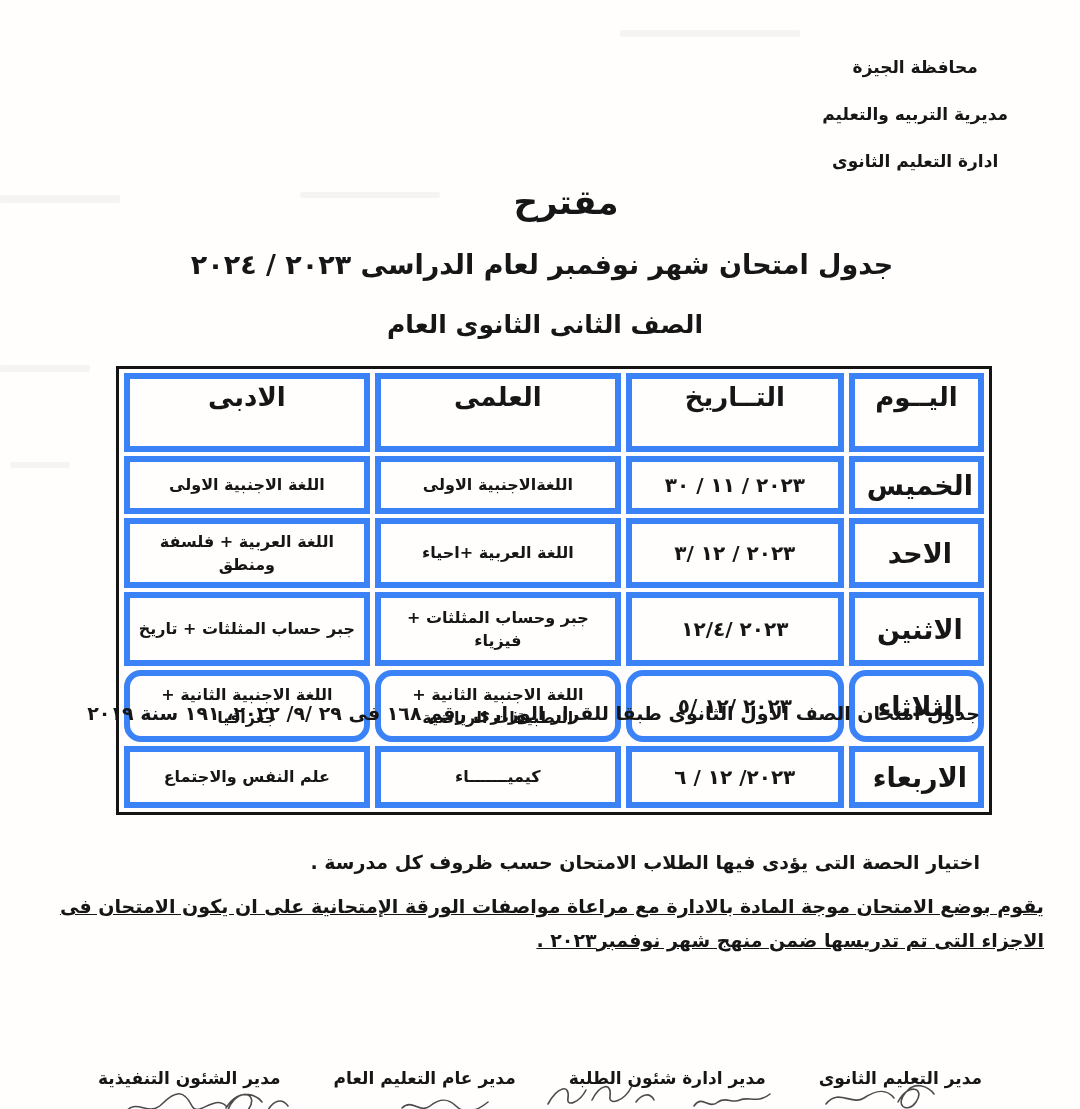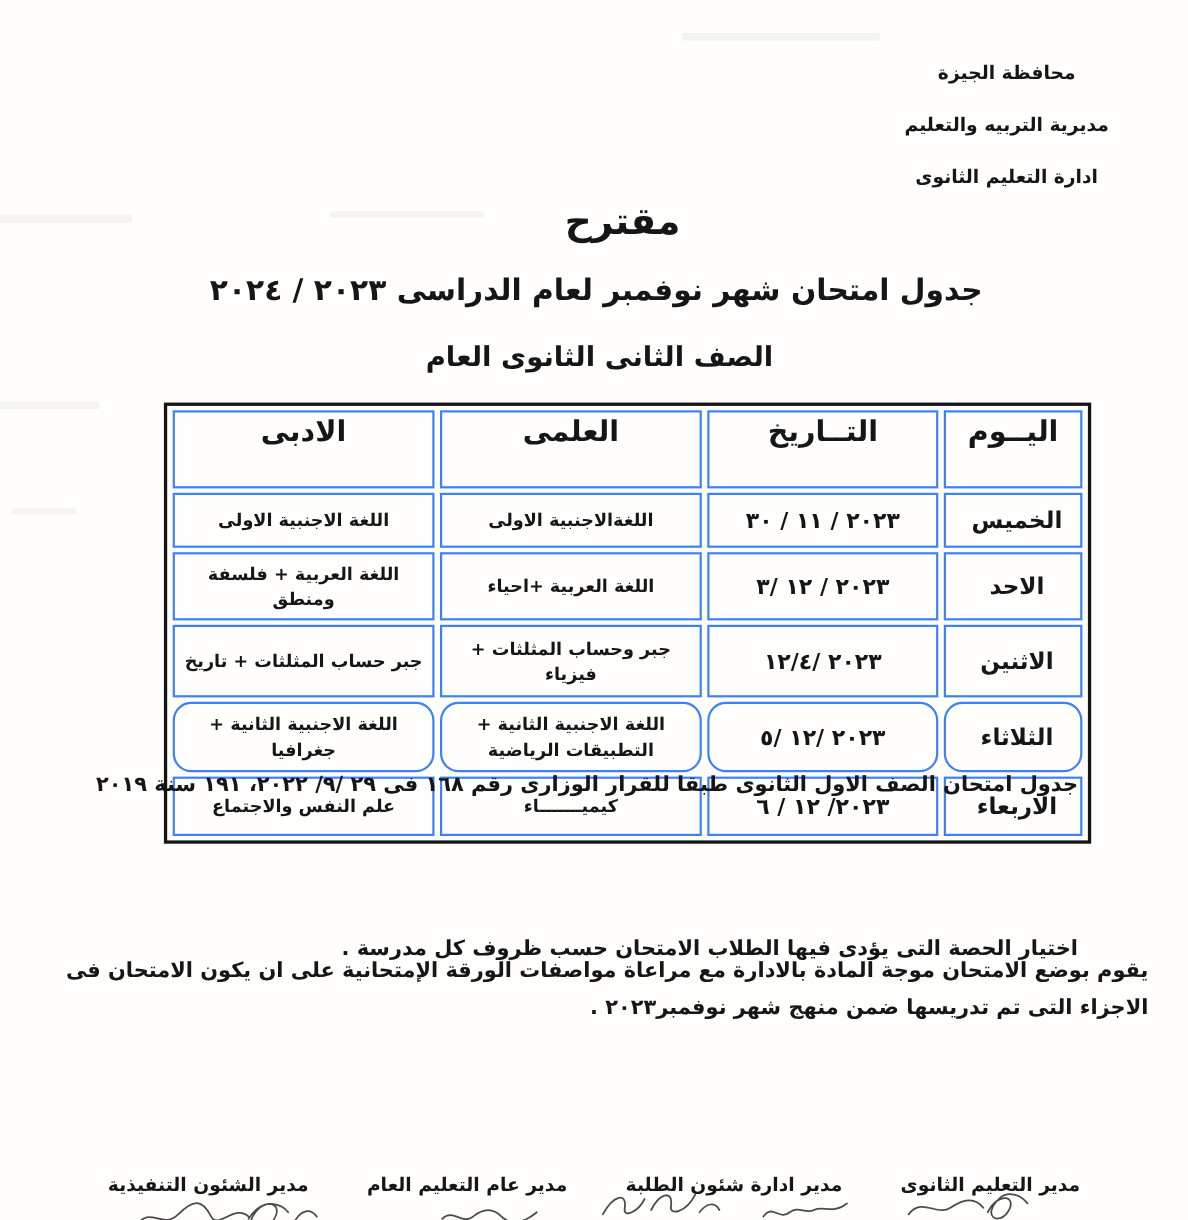--- a/index.html
+++ b/index.html
@@ -29,45 +29,45 @@
   .title-main{position:absolute;top:249px;left:0;width:1084px;text-align:center;font-size:27px;}
   .title-grade{position:absolute;top:310px;left:0;width:1090px;text-align:center;font-size:25px;}
 
   table.sched{
     position:absolute;top:366px;right:88px;
     border:3px solid #141414;
     border-collapse:separate;border-spacing:5px 4px;
     background:#fffefd;
   }
   .sched th,.sched td{
-    border:2px solid #3b82f6;
+    border:6px solid #3b82f6;
     text-align:center;vertical-align:middle;
     padding:2px 5px;background:#fffefd;
   }
   .sched thead th{vertical-align:top;height:62px;font-size:26px;padding-top:3px;font-weight:bold;}
   .col-day{width:112px;}
   .col-date{width:196px;}
   .col-sci{width:224px;}
   .col-lit{width:224px;}
-  td.day-cell{font-size:21px;padding-left:12px;}
+  td.day-cell{font-size:27px;padding-left:12px;}
   td.date-cell{font-size:20px;letter-spacing:2px;white-space:nowrap;}
   td.date-cell span{direction:ltr;unicode-bidi:isolate;}
   td.subject-cell{font-size:16px;line-height:1.45;}
   tr.row-1 td{height:42px;}
   tr.row-2 td{height:54px;}
   tr.row-3 td{height:58px;}
   tr.row-4 td{height:56px;border-radius:17px;}
   tr.row-5 td{height:46px;}
 
   .note{position:absolute;right:100px;text-align:right;font-size:19px;white-space:nowrap;}
   .note-1{top:702px;}
   .note-2{top:752px;}
   .note-3{top:802px;}
   .note-4{top:851px;}
-  .note-5{top:865px;right:36px;width:1010px;white-space:normal;line-height:1.8;}
+  .note-5{top:889px;right:36px;width:1010px;white-space:normal;line-height:1.8;text-decoration:underline;}
   .note-6{top:966px;}
 
   .footer-roles{
     position:absolute;top:1068px;left:98px;right:98px;
     display:flex;justify-content:space-between;
     font-size:17px;white-space:nowrap;
   }
   .signature{position:absolute;pointer-events:none;}
   .signature path{fill:none;stroke:#2c2c2c;stroke-width:1.6;stroke-linecap:round;opacity:.85;}
 </style>

